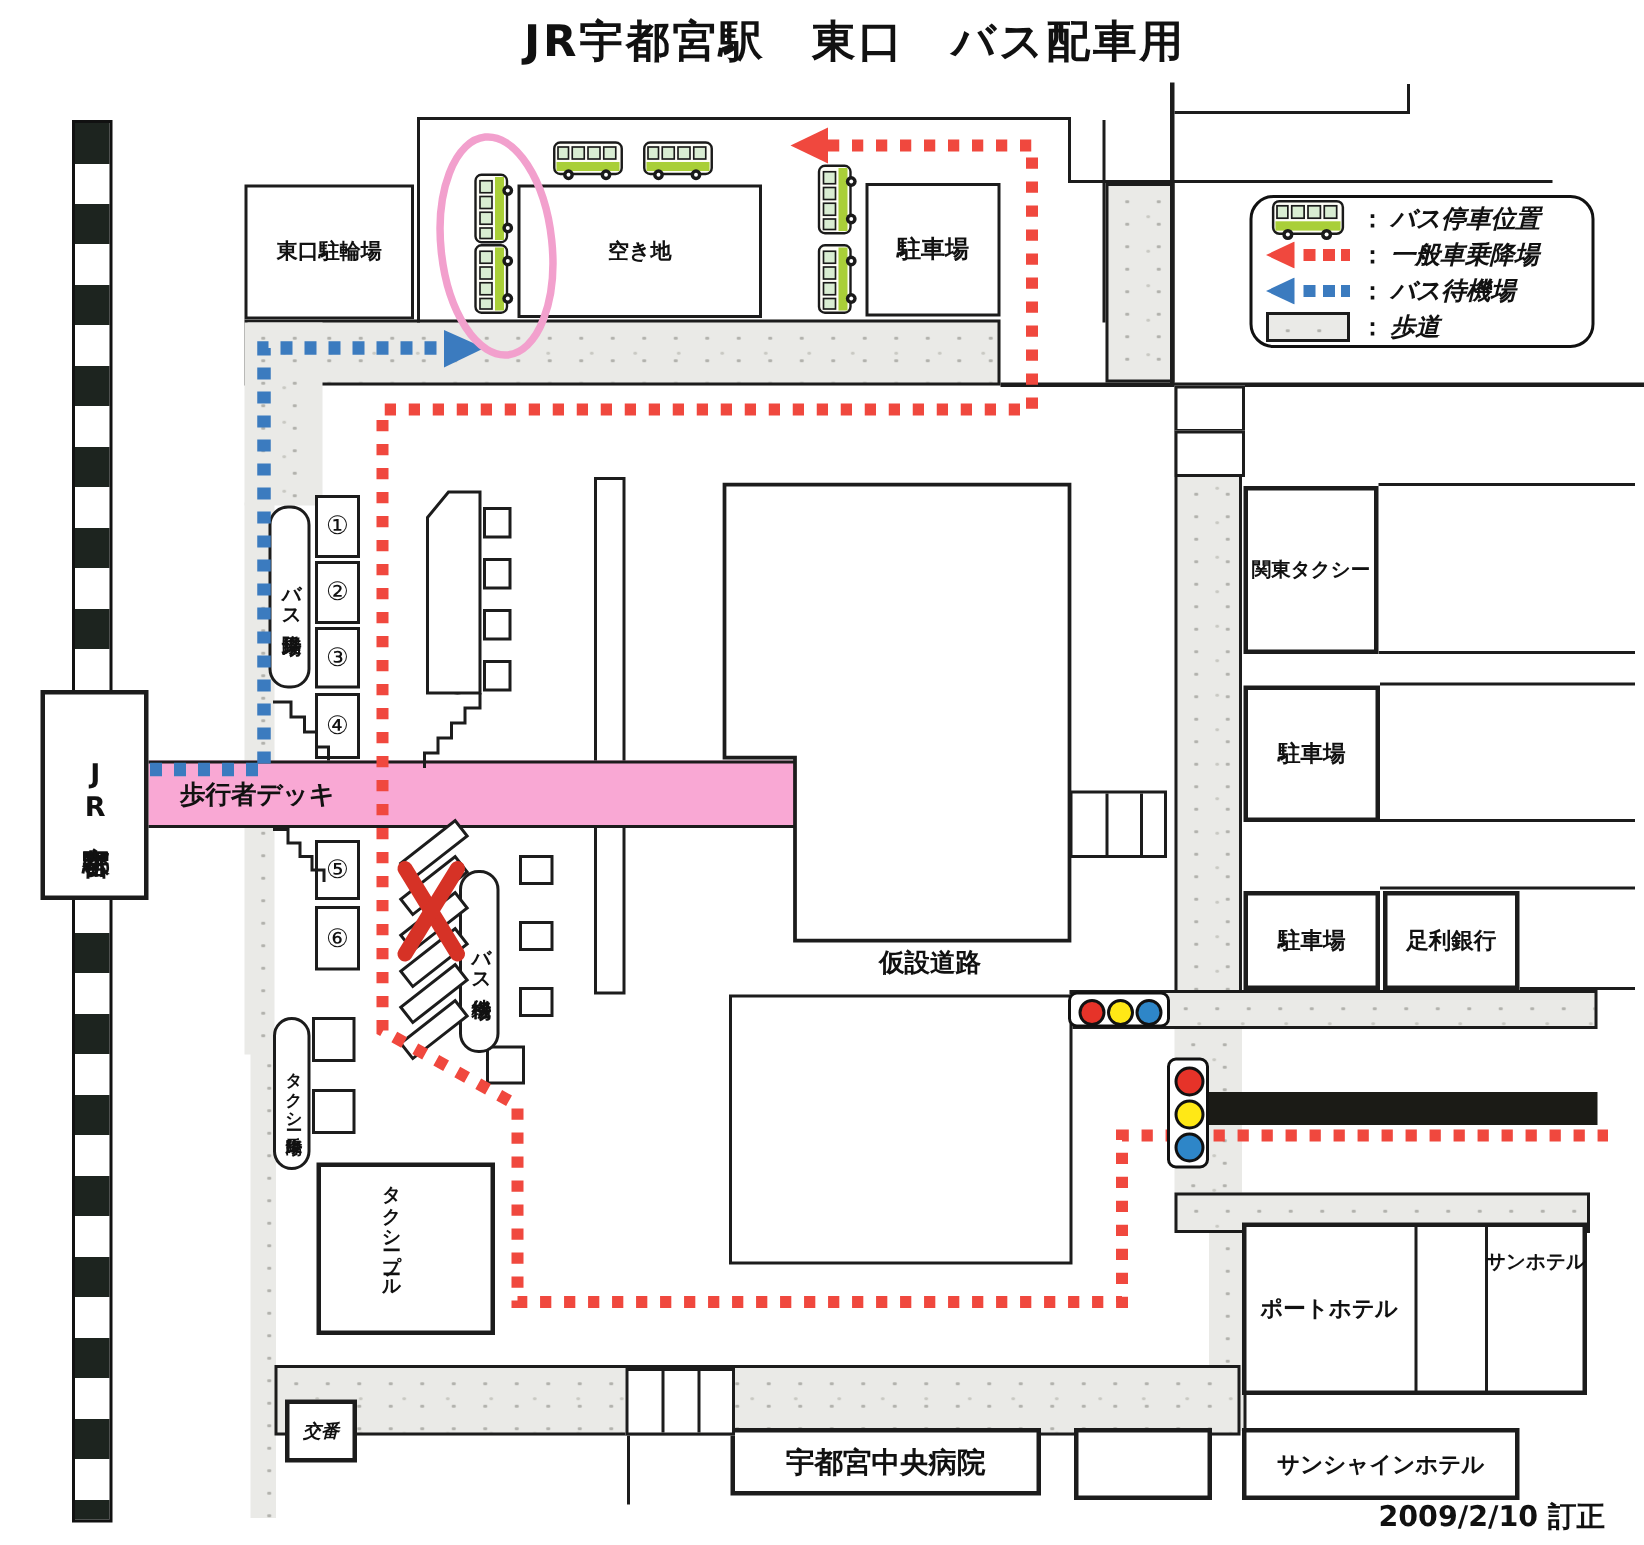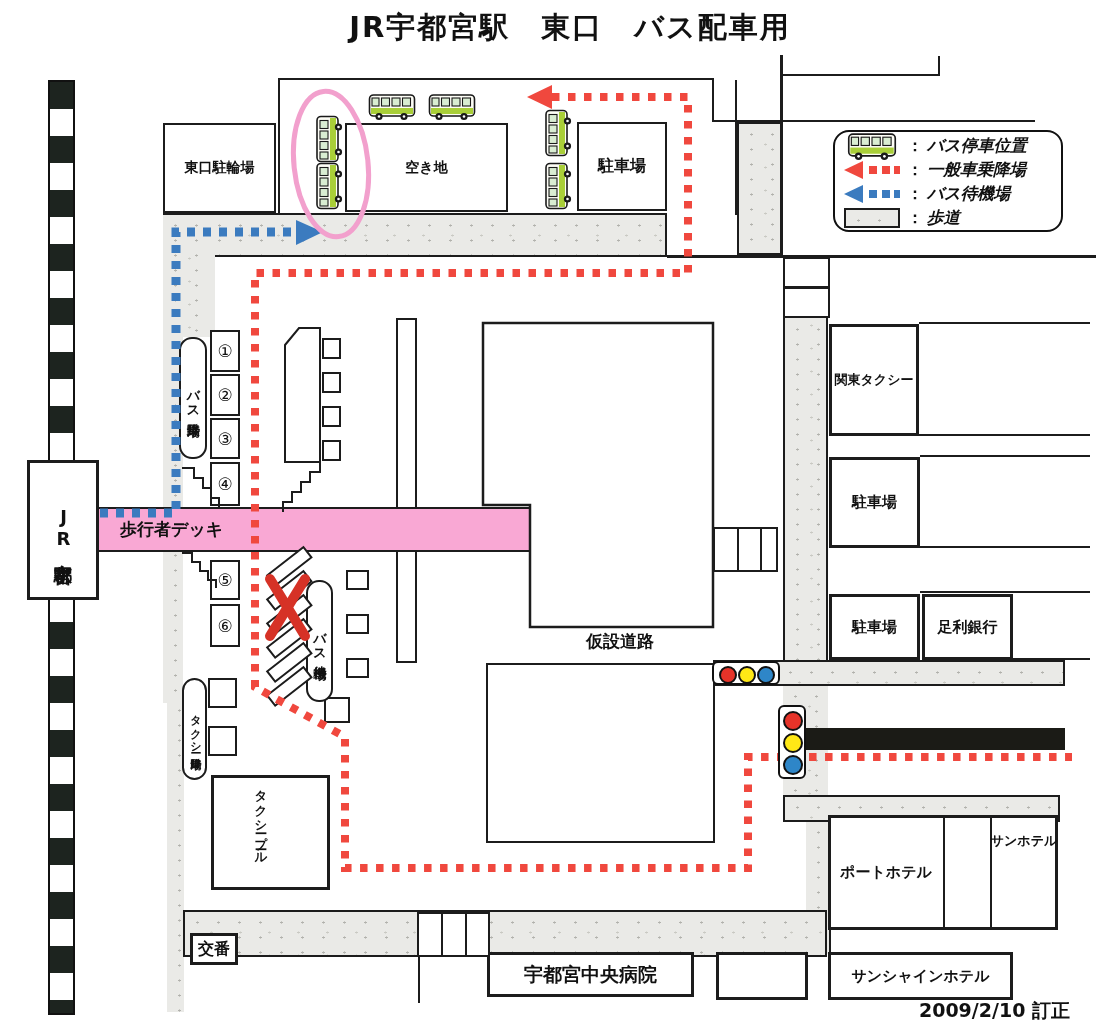--- a/index.html
+++ b/index.html
@@ -173,21 +173,21 @@
   <div class="box z3" style="left:322px;top:440px;width:19px;height:21px;"></div>
   <div class="box z3" style="left:346px;top:570px;width:23px;height:20px;"></div>
   <div class="box z3" style="left:346px;top:614px;width:23px;height:20px;"></div>
   <div class="box z3" style="left:346px;top:658px;width:23px;height:20px;"></div>
   <div class="box z3" style="left:324px;top:697px;width:26px;height:26px;"></div>
   <div class="box z3" style="left:208px;top:678px;width:29px;height:30px;"></div>
   <div class="box z3" style="left:208px;top:726px;width:29px;height:30px;"></div>
 
   <div class="box thick z3" style="left:211px;top:775px;width:119px;height:115px;"></div>
   <div class="abs z4 vtext" style="left:252px;top:781px;height:104px;font-size:12.5px;font-weight:bold;">タクシープール</div>
-  <div class="box thick z4 lbl" style="left:190px;top:933px;width:48px;height:32px;font-size:16px;">
+  <div class="box thick z4 lbl" style="left:190px;top:933px;width:48px;height:42px;font-size:12px;font-style:italic;">
     <span>交番</span>
     </div>
 
   <div class="cw" style="left:417px;top:912px;width:73px;height:45px;">
     <i style="left:22px;"></i>
       <i style="left:46px;"></i>
     </div>
   <div class="cw" style="left:713px;top:527px;width:65px;height:45px;">
     <i style="left:22px;"></i>
       <i style="left:45px;"></i>

